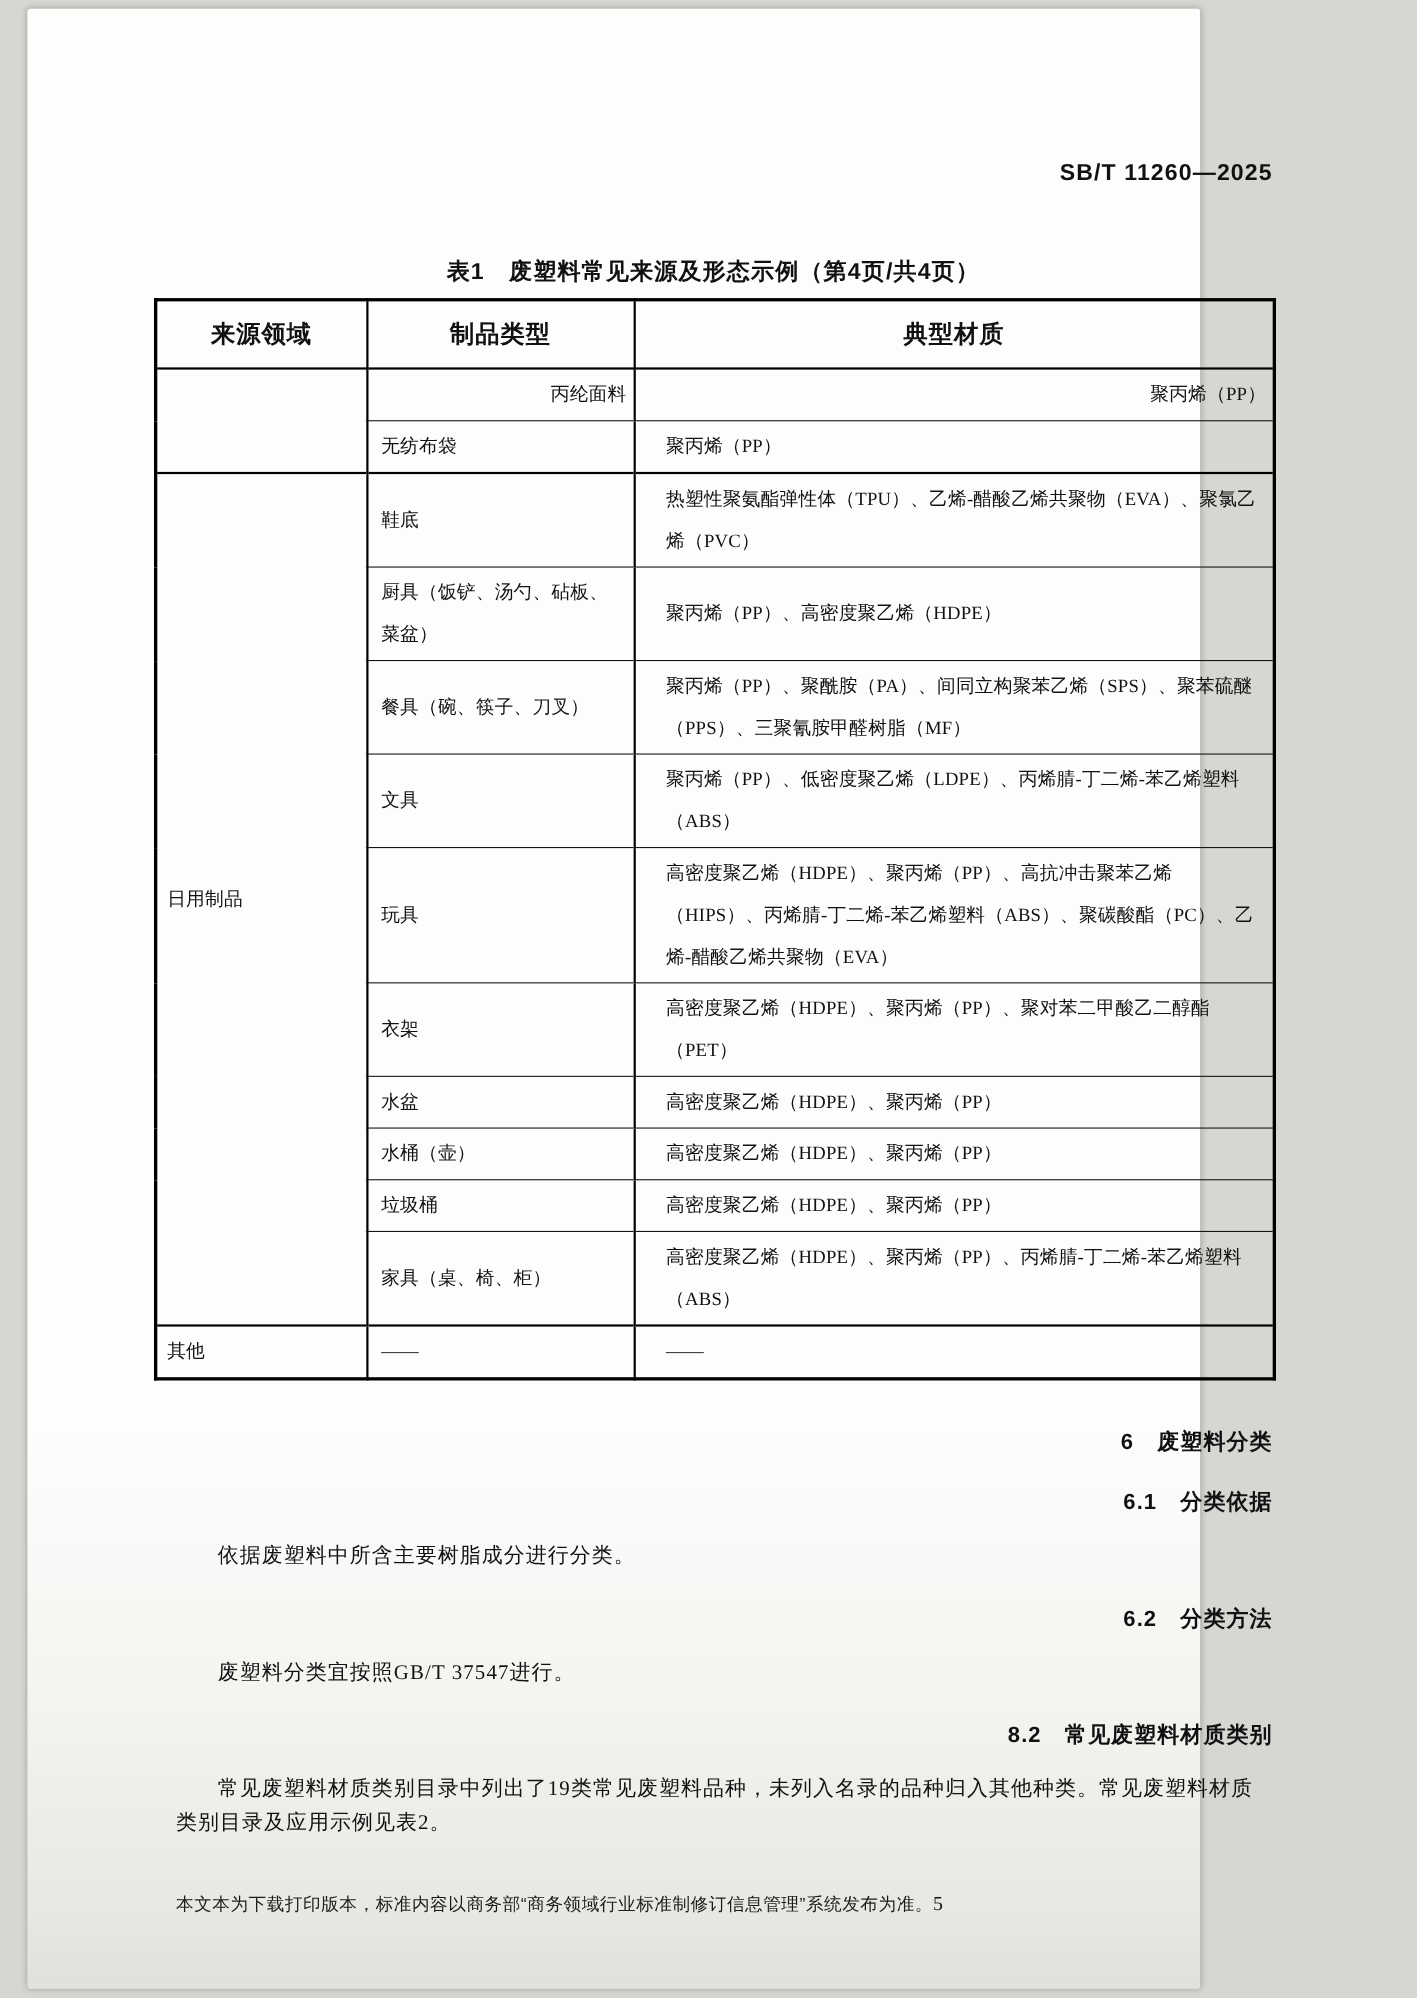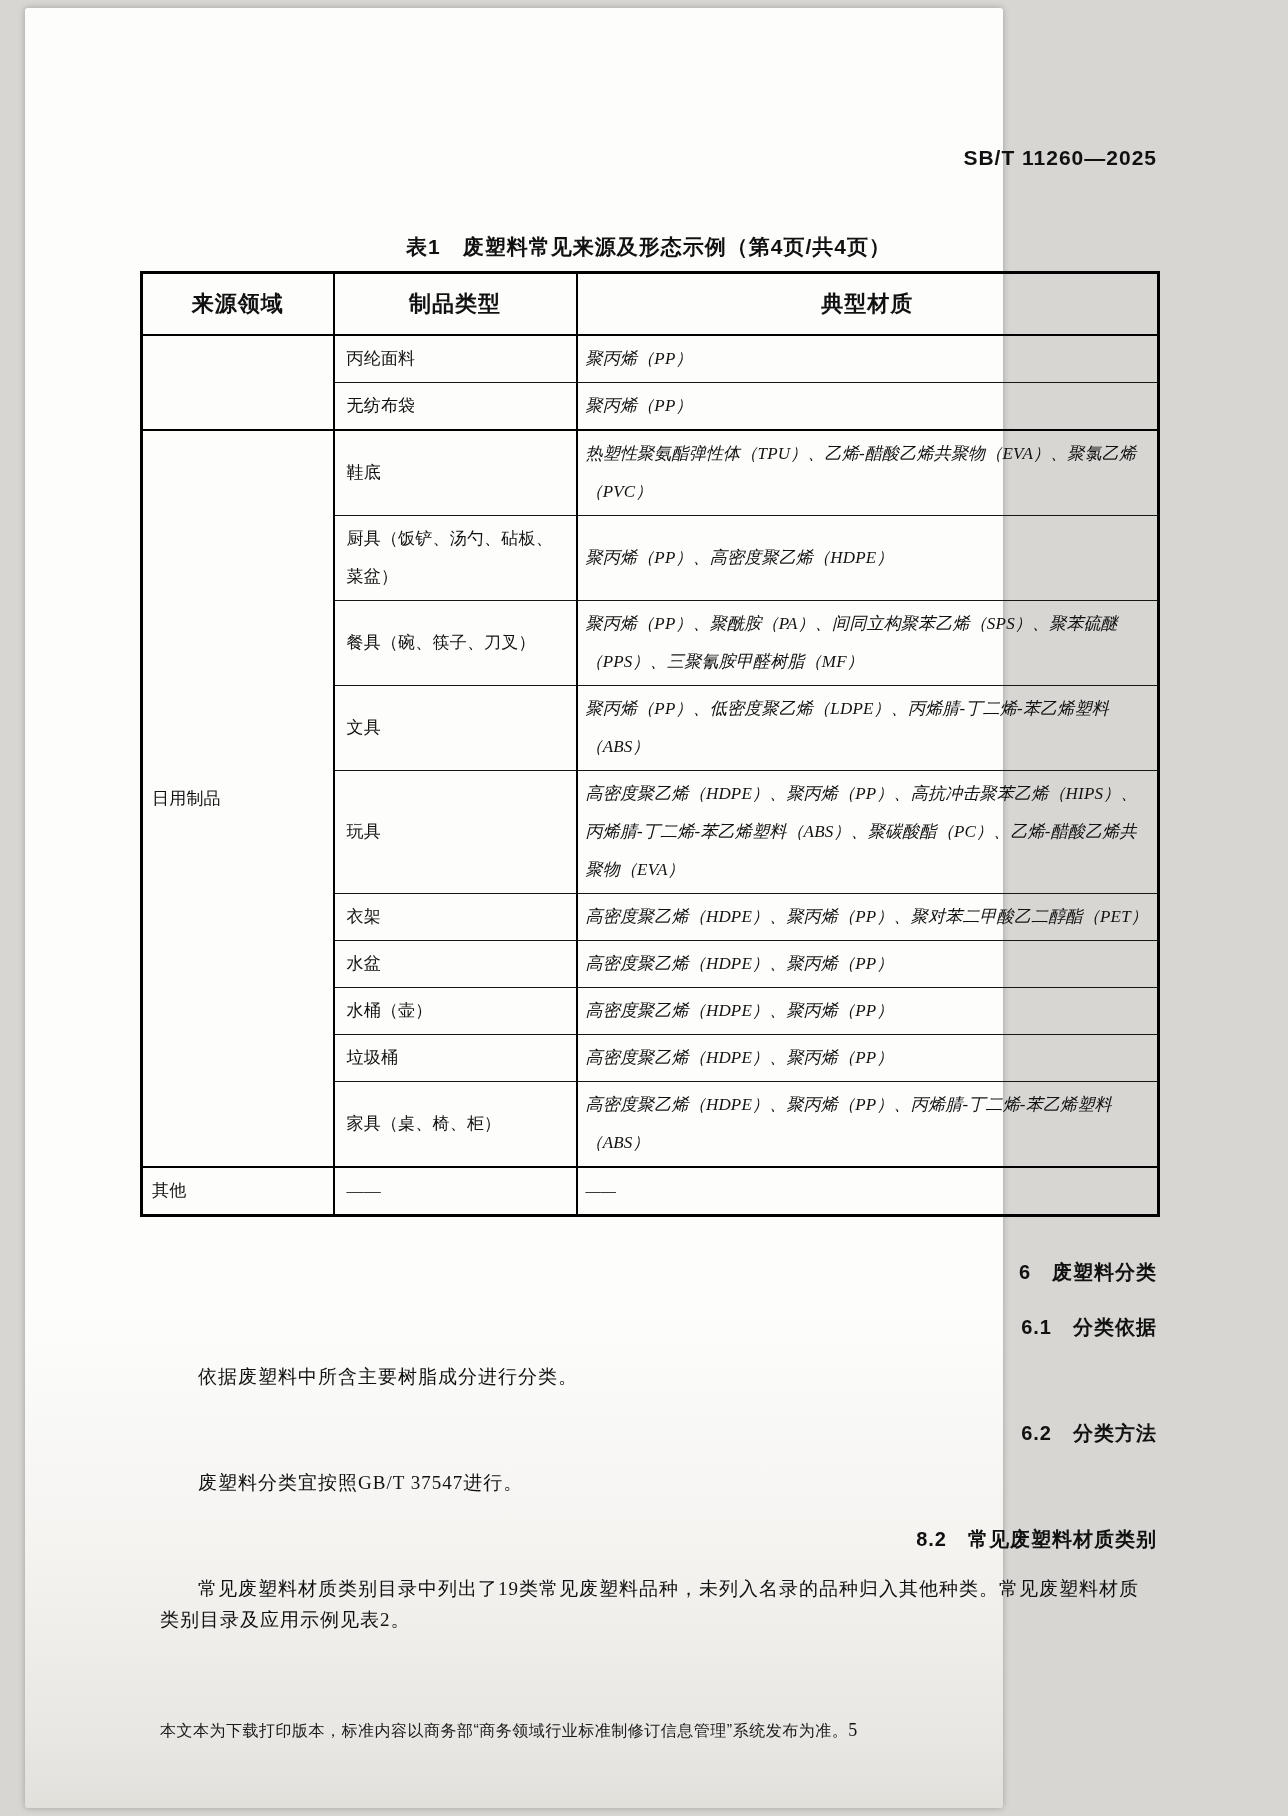--- a/index.html
+++ b/index.html
@@ -6,21 +6,21 @@
   body{
     width:1288px;height:1816px;
     background:#d7d6d3;
     font-family:"Liberation Serif","DejaVu Serif",serif;
     color:#111;
     position:relative;
     overflow:hidden;
   }
   .page{
     position:absolute;left:25px;top:8px;
-    width:978px;height:1800px;
+    width:1066px;height:1800px;
     background:linear-gradient(180deg,#fdfdfc 0%,#fdfdfc 72%,#f4f3f0 86%,#e9e7e3 96%,#e2e0db 100%);
     box-shadow:0 0 6px rgba(0,0,0,.25);
     border-radius:3px;
   }
   .content{
     position:relative;
     margin-left:115px;
     width:1017px;
   }
   .std-number{
@@ -65,23 +65,23 @@
     border-right:2px solid #000;
     font-size:17px;
     letter-spacing:0.2px;
     line-height:38px;
     padding:4px 6px 4px 12px;
     vertical-align:middle;
     background:transparent;
   }
   .src-table td.col-source{padding-left:9px;font-family:Liberation Serif, serif;}
   .src-table td.col-product{padding-left:12px;}
-  .src-table td.col-material{padding-left:8px;padding-right:6px;font-style:italic;}
+  .src-table td.col-material{padding-left:28px;padding-right:6px;}
   .src-table tr.cat-start td{border-top:2.5px solid #000;}
-  .src-table tr:first-child td{border-top:2px solid #000;}
+  .src-table tr:first-child td{border-top:2px solid #000;text-align:right;}
   .doc-sections{padding-left:20px;width:997px;}
   .doc-sections h2,.doc-sections h3{
     font-family:"Liberation Sans","DejaVu Sans",sans-serif;
     font-size:20px;
     font-weight:bold;
     letter-spacing:1px;
     margin:0;
     text-align:right;
   }
   .sec-h-6{margin-top:42px !important;}

